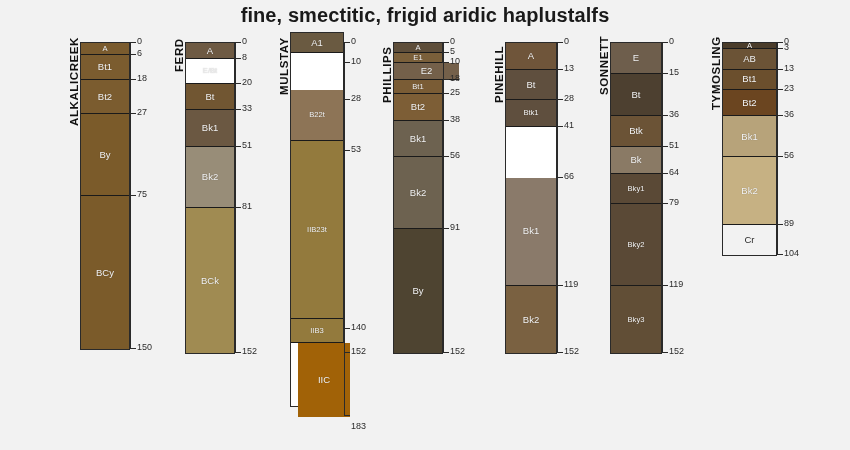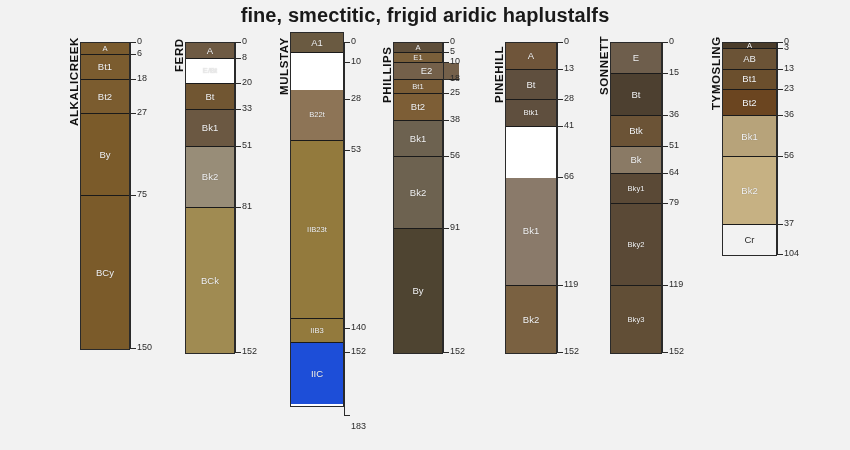--- a/index.html
+++ b/index.html
@@ -156,21 +156,21 @@
           </div>
           <div class="horizon" style="top: 57.12px; height: 51px; width: 52px; background: rgb(141, 116, 86);">
             <span class="hlabel sm">B22t</span>
           </div>
           <div class="horizon" style="top: 108.12px; height: 177.48px; width: 52px; background: rgb(147, 122, 61);">
             <span class="hlabel sm">IIB23t</span>
           </div>
           <div class="horizon" style="top: 285.6px; height: 24.48px; width: 52px; background: rgb(147, 122, 61);">
             <span class="hlabel sm">IIB3</span>
           </div>
-          <div class="horizon" style="top: 310.08px; height: 61px; width: 52px; background: #1d4ed8; border-bottom: none;">
+          <div class="horizon" style="top: 310.08px; height: 74px; width: 52px; background: #a16207; border-bottom: none; margin-left: 7px;">
             <span class="hlabel">IIC</span>
           </div>
         </div>
         <div class="axis" style="left: 344px; top: 42px; height: 373.32px;"></div>
         <div class="tick" style="left: 344px; top: 42px;"></div>
         <div class="ticklabel" style="left: 351px; top: 37px;">0</div>
         <div class="tick" style="left: 344px; top: 62.4px;"></div>
         <div class="ticklabel" style="left: 351px; top: 57.4px;">10</div>
         <div class="tick" style="left: 344px; top: 99.12px;"></div>
         <div class="ticklabel" style="left: 351px; top: 94.12px;">28</div>
@@ -341,18 +341,18 @@
         <div class="ticklabel" style="left: 784px; top: 43.12px;">3</div>
         <div class="tick" style="left: 777px; top: 68.52px;"></div>
         <div class="ticklabel" style="left: 784px; top: 63.52px;">13</div>
         <div class="tick" style="left: 777px; top: 88.92px;"></div>
         <div class="ticklabel" style="left: 784px; top: 83.92px;">23</div>
         <div class="tick" style="left: 777px; top: 115.44px;"></div>
         <div class="ticklabel" style="left: 784px; top: 110.44px;">36</div>
         <div class="tick" style="left: 777px; top: 156.24px;"></div>
         <div class="ticklabel" style="left: 784px; top: 151.24px;">56</div>
         <div class="tick" style="left: 777px; top: 223.56px;"></div>
-        <div class="ticklabel" style="left: 784px; top: 218.56px;">37</div>
+        <div class="ticklabel" style="left: 784px; top: 218.56px;">89</div>
         <div class="tick" style="left: 777px; top: 254.16px;"></div>
         <div class="ticklabel" style="left: 784px; top: 249.16px;">104</div>
       </div>
     </div>
 </div>
 
 </body></html>

